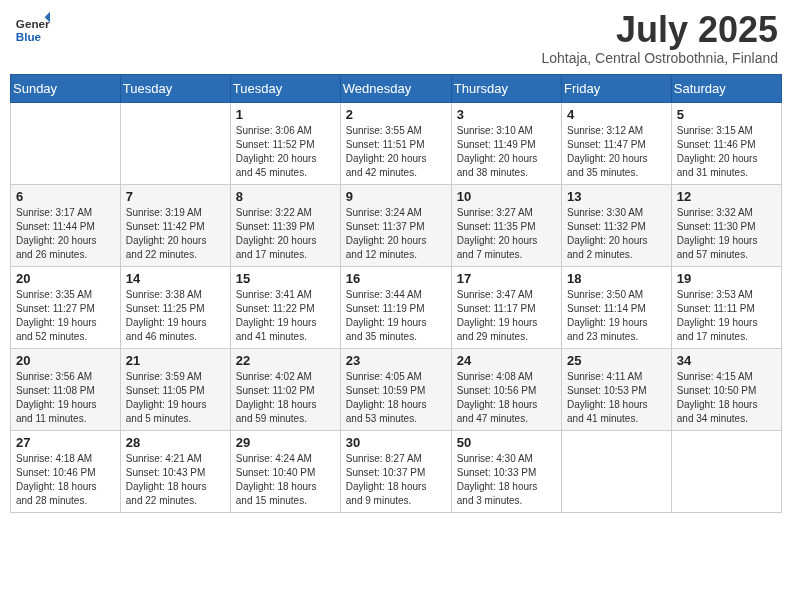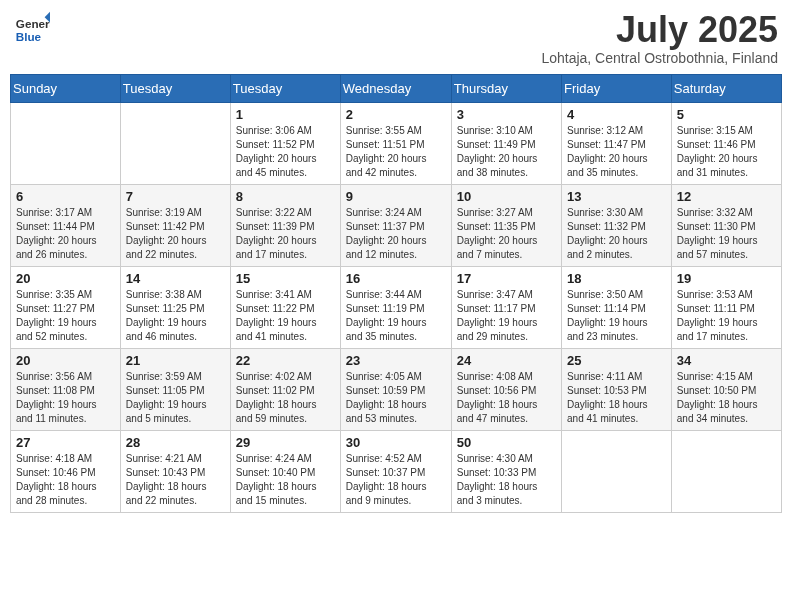--- a/index.html
+++ b/index.html
@@ -294,21 +294,21 @@
 Daylight: 18 hours and 22 minutes.</div>
         </td>
         <td>
           <span class="day-number">29</span>
           <div class="day-info">Sunrise: 4:24 AM
 Sunset: 10:40 PM
 Daylight: 18 hours and 15 minutes.</div>
         </td>
         <td>
           <span class="day-number">30</span>
-          <div class="day-info">Sunrise: 4:52 AM
+          <div class="day-info">Sunrise: 8:27 AM
 Sunset: 10:37 PM
 Daylight: 18 hours and 9 minutes.</div>
         </td>
         <td>
           <span class="day-number">50</span>
           <div class="day-info">Sunrise: 4:30 AM
 Sunset: 10:33 PM
 Daylight: 18 hours and 3 minutes.</div>
         </td>
         <td class="empty-cell"></td>

